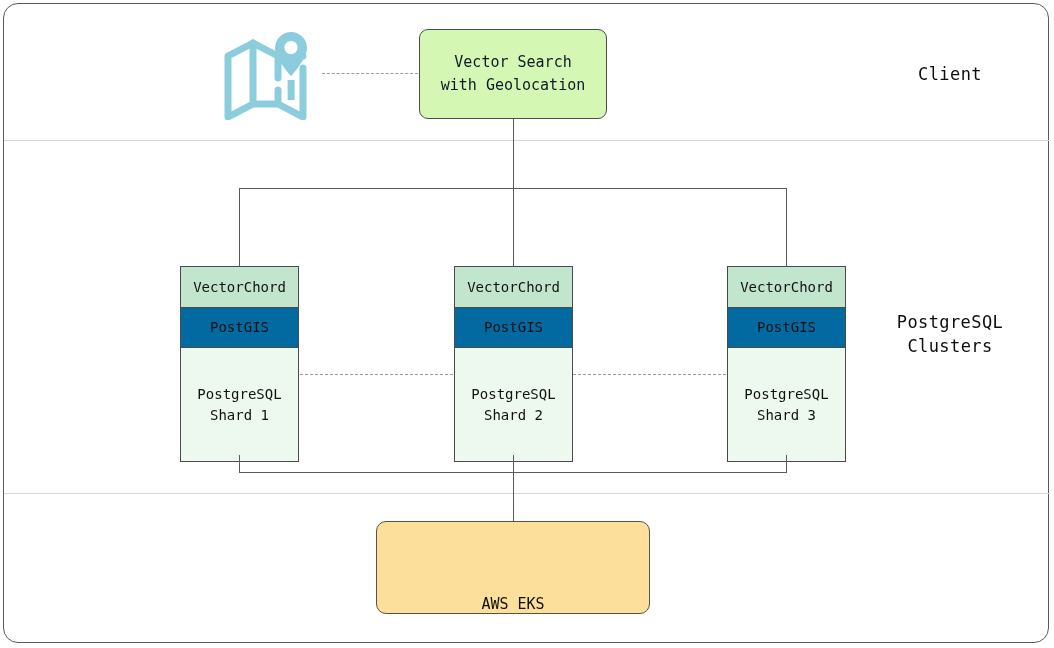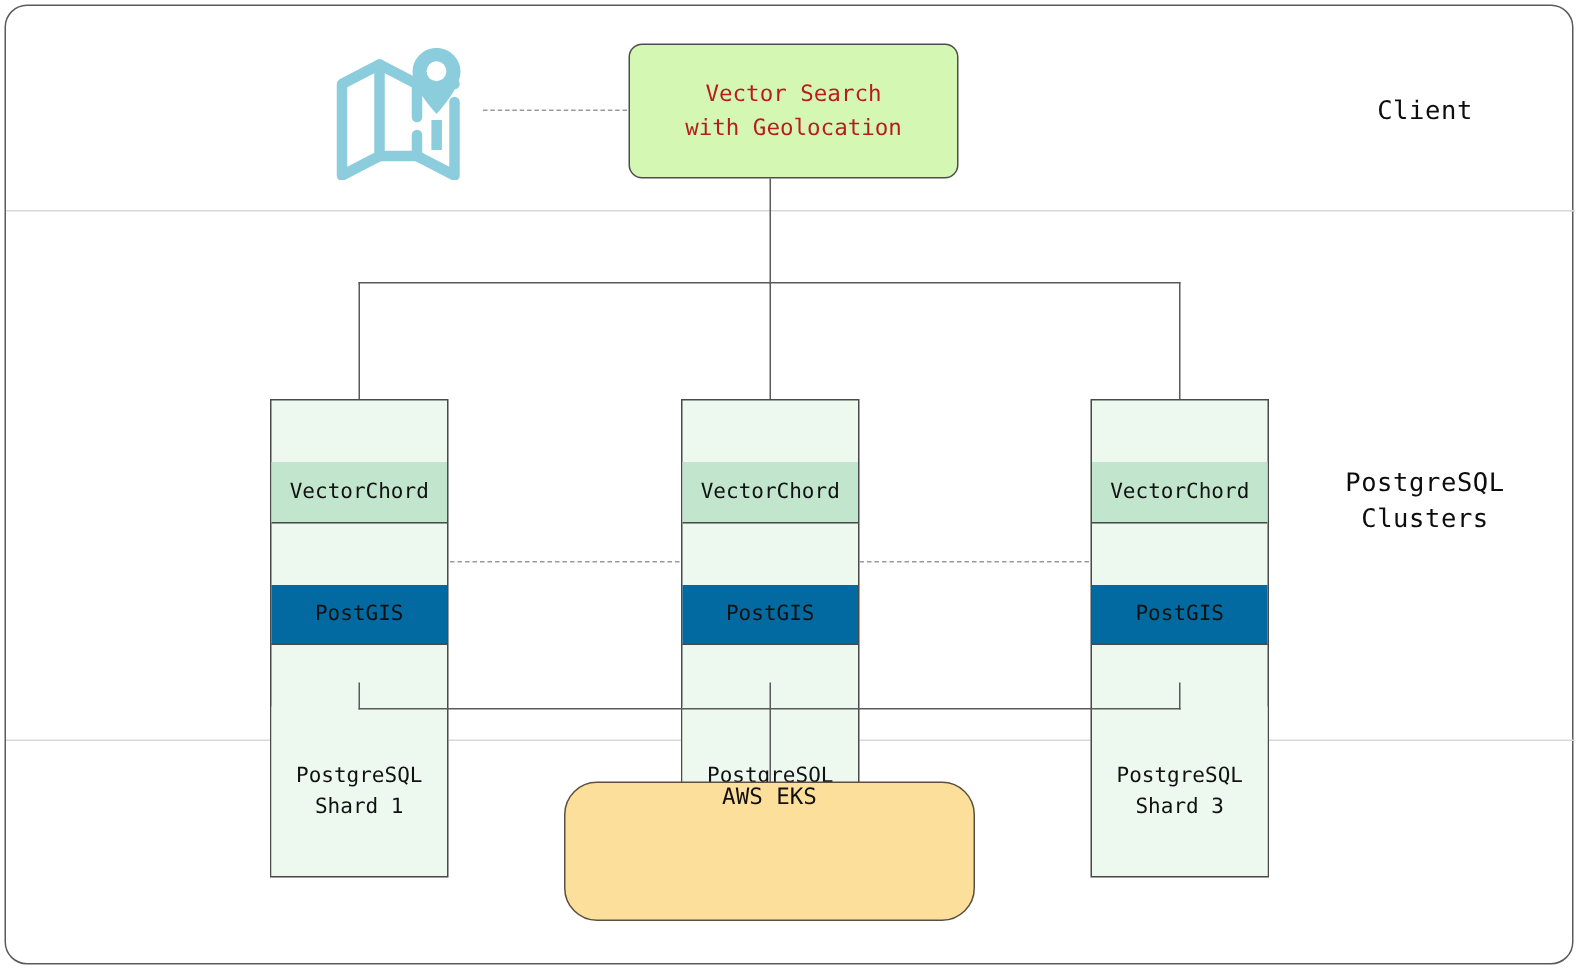--- a/index.html
+++ b/index.html
@@ -61,54 +61,53 @@
   .dotline {
     position: absolute;
     height: 0;
     border-top: 1.5px dashed #9a9a9a;
   }
   
   .client-box {
     position: absolute;
     left: 419px;
     top: 29px;
-    width: 220px;
+    width: 188px;
     height: 90px;
     background: #d4f8b4;
     border: 1.4px solid #4d4d4d;
     border-radius: 9px;
     box-sizing: border-box;
     display: flex;
     align-items: center;
     justify-content: center;
     text-align: center;
     font-size: 15px;
     line-height: 23px;
-    color: #b91c1c;
+    color: #0f172a;
     white-space: pre-line;
   }
   
   .shard {
     position: absolute;
     width: 119px;
     border: 1.3px solid #4a4a4a;
     box-sizing: border-box;
     background: #edf8ee;
   }
   .shard-seg {
     box-sizing: border-box;
     display: flex;
     align-items: center;
     justify-content: center;
     text-align: center;
     font-size: 14px;
     line-height: 21px;
     color: #111111;
     white-space: pre-line;
-    margin-top: 41px;
   }
   .seg-vectorchord {
     height: 41px;
     background: #c2e5ce;
     border-bottom: 1.3px solid #4a4a4a;
   }
   .seg-postgis {
     height: 40px;
     background: #0369a1;
     border-bottom: 1.3px solid #4a4a4a;
@@ -119,24 +118,24 @@
   }
   
   .infra-box {
     position: absolute;
     left: 376px;
     top: 521px;
     width: 274px;
     height: 93px;
     background: #fbdf9a;
     border: 1.4px solid #5a5142;
-    border-radius: 22px;
+    border-radius: 10px;
     box-sizing: border-box;
     display: flex;
-    align-items: flex-start;
+    align-items: flex-end;
     justify-content: center;
     text-align: center;
     font-size: 15px;
     color: #111111;
   }
   
   .map-icon {
     position: absolute;
     left: 222px;
     top: 28px;

